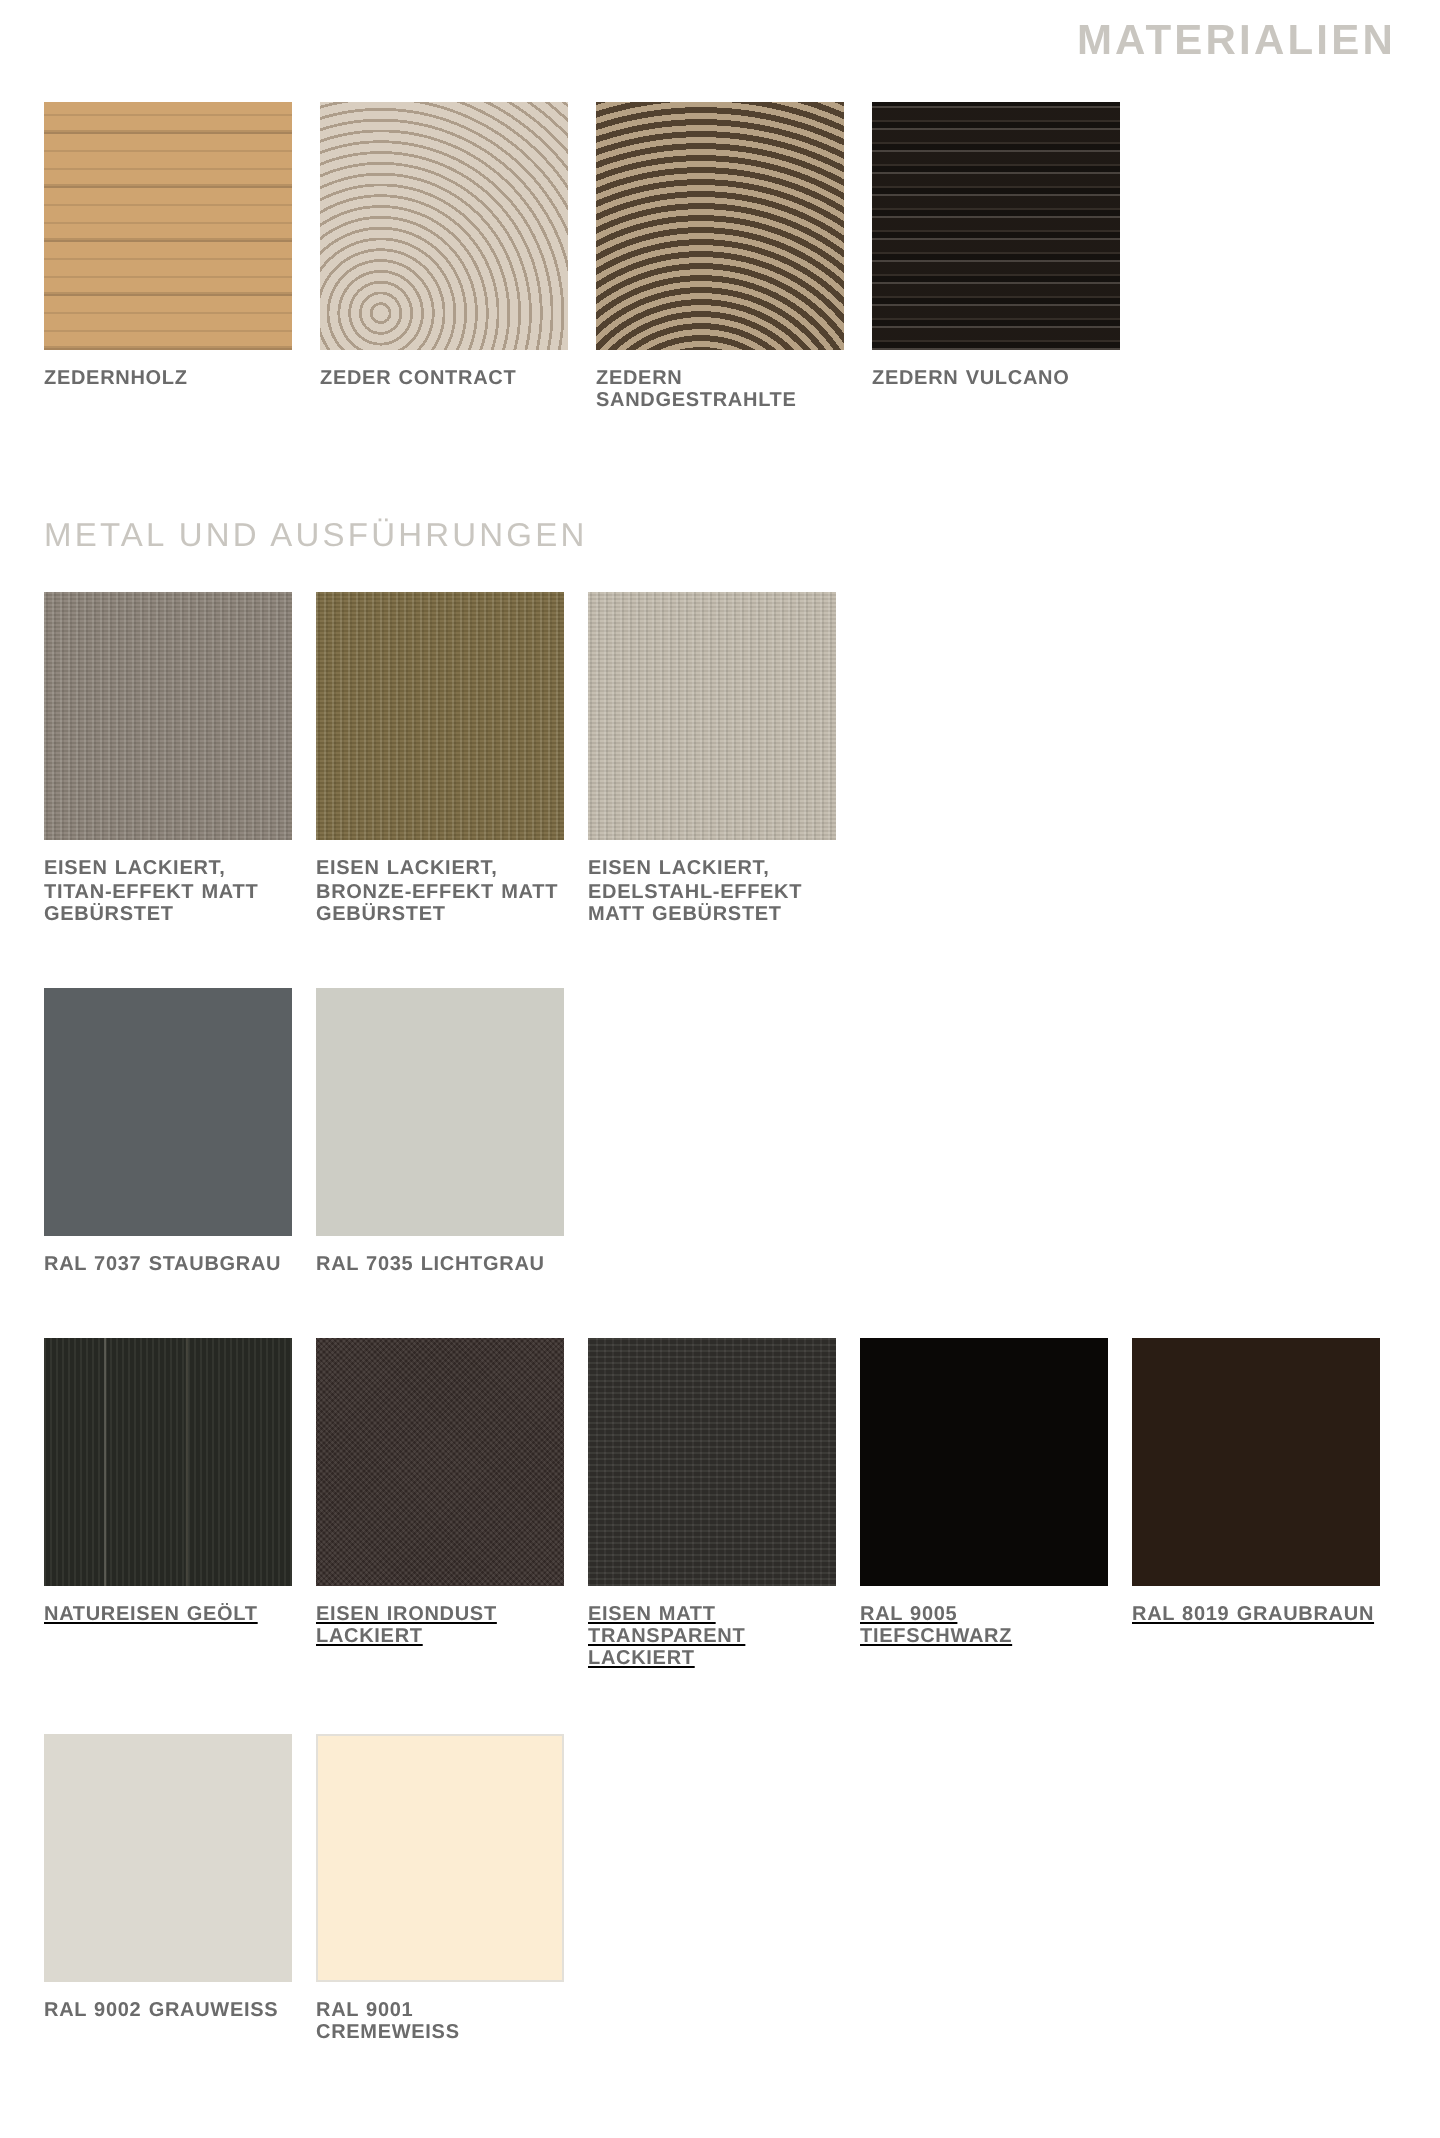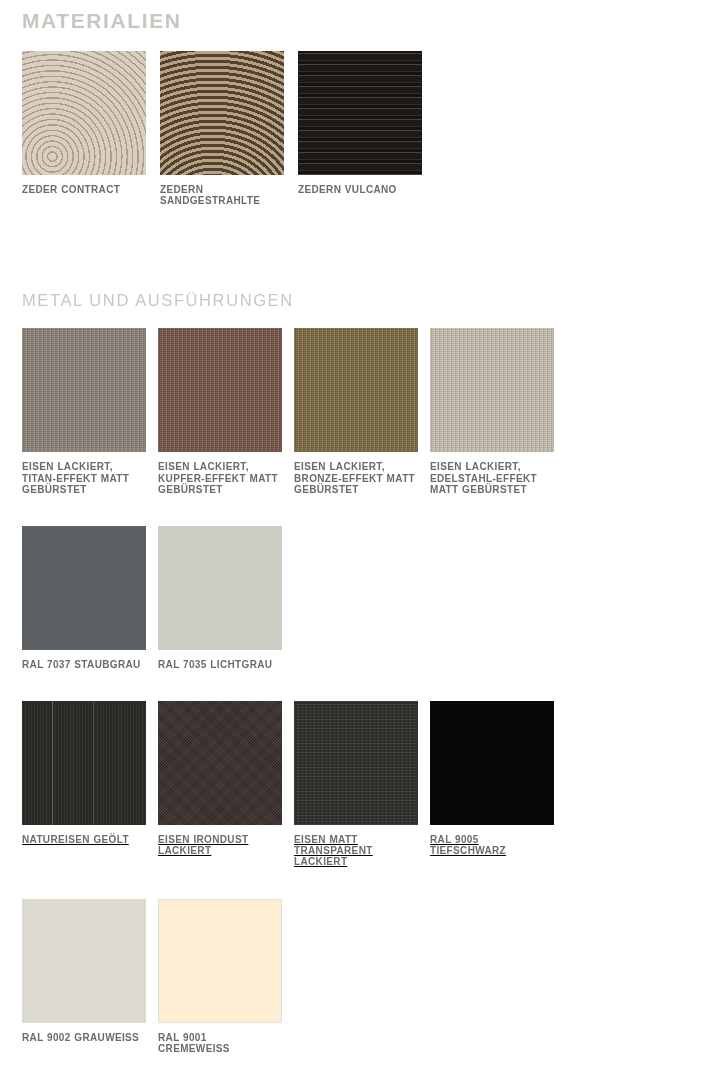--- a/index.html
+++ b/index.html
@@ -25,32 +25,33 @@
   
   .page-title {
     font-size: 21px;
     font-weight: bold;
     letter-spacing: 1.6px;
     color: #c9c6c0;
     margin: 0;
     padding-top: 8px;
     line-height: 1.2;
     text-transform: uppercase;
+    text-align: right;
   }
   .section-title {
     font-size: 16.5px;
     font-weight: normal;
     letter-spacing: 1.6px;
     color: #c9c6c0;
     margin: 0;
     line-height: 1.2;
     text-transform: uppercase;
   }
   .section-woods .section-title { padding-top: 32px; }
-  .section-metal .section-title { padding-top: 0px; margin-top: 32px; }
+  .section-metal .section-title { padding-top: 0px; }
 
   
   .grid {
     display: grid;
     gap: 0 14px;
   }
   .grid-4 { grid-template-columns: repeat(4, 124px); }
   .grid-5 { grid-template-columns: repeat(5, 124px); gap: 12px; }
 
   .grid-woods { padding-top: 18px; }
@@ -197,20 +198,24 @@
 </head>
 <body>
 
 <div class="page">
 
   <h1 class="page-title">MATERIALIEN</h1>
 
   <section class="section-woods">
     <div class="grid grid-4 grid-woods">
         <div class="swatch-cell">
+          <div class="swatch tex-plank" style="background-color: rgb(207, 164, 112);"></div>
+          <div class="swatch-label">ZEDERNHOLZ</div>
+        </div>
+        <div class="swatch-cell">
           <div class="swatch tex-rings" style="background-color: rgb(217, 206, 192);"></div>
           <div class="swatch-label">ZEDER CONTRACT</div>
         </div>
         <div class="swatch-cell">
           <div class="swatch tex-rings-strong" style="background-color: rgb(182, 161, 132);"></div>
           <div class="swatch-label">ZEDERN SANDGESTRAHLTE</div>
         </div>
         <div class="swatch-cell">
           <div class="swatch tex-plank-dark" style="background-color: rgb(42, 35, 29);"></div>
           <div class="swatch-label">ZEDERN VULCANO</div>
@@ -220,24 +225,20 @@
 
   <section class="section-metal">
     <div style="height:52px"></div>
     <h2 class="section-title">METAL UND AUSFÜHRUNGEN</h2>
     <div class="grid grid-5 grid-metal-1">
         <div class="swatch-cell">
           <div class="swatch tex-brushed" style="background-color: rgb(139, 130, 120);"></div>
           <div class="swatch-label">EISEN LACKIERT, TITAN-EFFEKT MATT GEBÜRSTET</div>
         </div>
         <div class="swatch-cell">
-          <div class="swatch tex-brushed" style="background-color: rgb(116, 86, 74);"></div>
-          <div class="swatch-label">EISEN LACKIERT, KUPFER-EFFEKT MATT GEBÜRSTET</div>
-        </div>
-        <div class="swatch-cell">
           <div class="swatch tex-brushed" style="background-color: rgb(122, 106, 66);"></div>
           <div class="swatch-label">EISEN LACKIERT, BRONZE-EFFEKT MATT GEBÜRSTET</div>
         </div>
         <div class="swatch-cell">
           <div class="swatch tex-brushed" style="background-color: rgb(195, 188, 174);"></div>
           <div class="swatch-label">EISEN LACKIERT, EDELSTAHL-EFFEKT MATT GEBÜRSTET</div>
         </div>
       </div>
     <div class="grid grid-5 grid-metal-2">
         <div class="swatch-cell">
@@ -259,20 +260,24 @@
           <div class="swatch-label">EISEN IRONDUST LACKIERT</div>
         </div>
         <div class="swatch-cell">
           <div class="swatch tex-matte" style="background-color: rgb(57, 55, 51);"></div>
           <div class="swatch-label">EISEN MATT TRANSPARENT LACKIERT</div>
         </div>
         <div class="swatch-cell">
           <div class="swatch" style="background-color: rgb(10, 8, 6);"></div>
           <div class="swatch-label">RAL 9005 TIEFSCHWARZ</div>
         </div>
+        <div class="swatch-cell">
+          <div class="swatch" style="background-color: rgb(42, 29, 20);"></div>
+          <div class="swatch-label">RAL 8019 GRAUBRAUN</div>
+        </div>
       </div>
     <div class="grid grid-5 grid-metal-4">
         <div class="swatch-cell">
           <div class="swatch" style="background-color: rgb(220, 217, 208);"></div>
           <div class="swatch-label">RAL 9002 GRAUWEISS</div>
         </div>
         <div class="swatch-cell">
           <div class="swatch hairline" style="background-color: rgb(252, 237, 211);"></div>
           <div class="swatch-label">RAL 9001 CREMEWEISS</div>
         </div>

